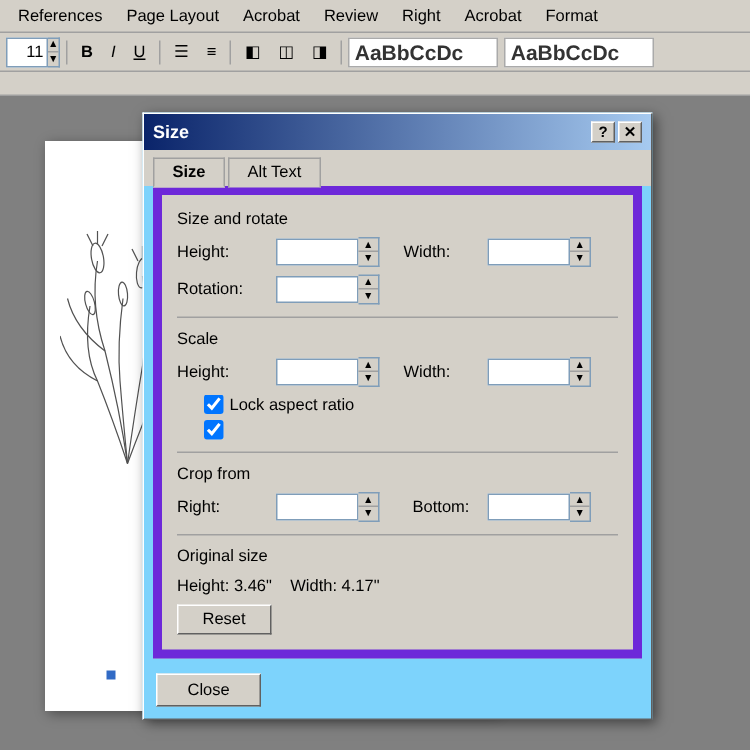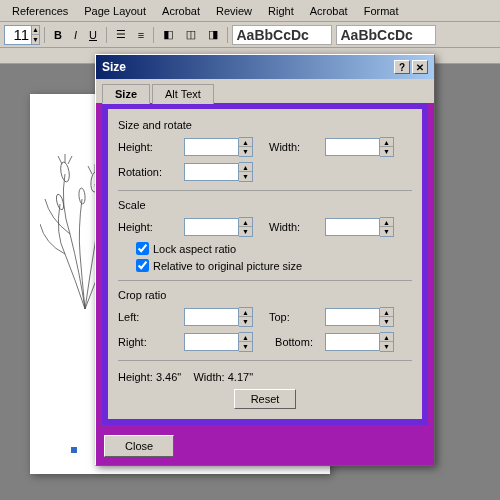--- a/index.html
+++ b/index.html
@@ -76,24 +76,24 @@
       width: 340px;
       min-height: 400px;
       box-shadow: 2px 2px 8px rgba(0,0,0,0.4);
       padding: 20px;
       position: relative;
     }
 
     
     .dialog {
       position: absolute;
-      top: 54px;
+      top: 75px;
       left: 95px;
       width: 340px;
-      background: #a21caf;
+      background: #7dd3fc;
       border: 1px solid #fff;
       border-right-color: #606060;
       border-bottom-color: #606060;
       box-shadow: 2px 2px 8px rgba(0,0,0,0.5);
     }
     .dialog-titlebar {
       background: linear-gradient(to right, #0a246a, #a6caf0);
       color: #fff;
       padding: 4px 6px;
       display: flex;
@@ -232,21 +232,21 @@
     }
 
     .divider-line {
       height: 1px;
       background: #a0a0a0;
       margin: 8px 0;
     }
 
     .reset-row {
       display: flex;
-      justify-content: center;
+      justify-content: flex-start;
       margin-top: 4px;
     }
 
     .reset-btn {
       background: #d4d0c8;
       border: 1px solid #fff;
       border-right-color: #606060;
       border-bottom-color: #606060;
       padding: 3px 16px;
       font-size: 11px;
@@ -293,21 +293,21 @@
   <span class="menubar-item">Acrobat</span>
   <span class="menubar-item">Review</span>
   <span class="menubar-item">Right</span>
   <span class="menubar-item">Acrobat</span>
   <span class="menubar-item">Format</span>
 </div>
 
 <div class="toolbar">
 
   <div class="spinner-input" style="width:36px;">
-    <input type="text" value="11" style="width: 28px; height: 20px; font-size: 15px; border: 1px solid rgb(127, 157, 185);">
+    <input type="text" value="11" style="width: 28px; height: 20px; font-size: 11px; border: 1px solid rgb(127, 157, 185);">
     <div class="spinner-arrows">
       <div class="spinner-arrow">▲</div>
       <div class="spinner-arrow">▼</div>
     </div>
   </div>
   <div class="toolbar-sep"></div>
 
   <button class="toolbar-btn" style="font-weight:bold;">B</button>
   <button class="toolbar-btn" style="font-style:italic;">I</button>
   <button class="toolbar-btn" style="text-decoration:underline;">U</button>
@@ -450,44 +450,25 @@
           <div class="spinner-arrow">▼</div>
         </div>
       </div>
     </div>
     <div class="checkbox-row">
       <input type="checkbox" checked="" style="">
       <span class="checkbox-label">Lock aspect ratio</span>
     </div>
     <div class="checkbox-row">
       <input type="checkbox" checked="" style="">
-      <span class="checkbox-label">Relative to original picture size</span>
     </div>
 
     <div class="divider-line"></div>
 
-    <div class="section-label">Crop ratio</div>
-    <div class="field-row">
-      <span class="field-label">Left:</span>
-      <div class="spinner-input">
-        <input type="text" style="">
-        <div class="spinner-arrows">
-          <div class="spinner-arrow">▲</div>
-          <div class="spinner-arrow">▼</div>
-        </div>
-      </div>
-      <span class="field-label-sm" style="margin-left:10px;">Top:</span>
-      <div class="spinner-input">
-        <input type="text" style="">
-        <div class="spinner-arrows">
-          <div class="spinner-arrow">▲</div>
-          <div class="spinner-arrow">▼</div>
-        </div>
-      </div>
-    </div>
+    <div class="section-label">Crop from</div>
     <div class="field-row">
       <span class="field-label">Right:</span>
       <div class="spinner-input">
         <input type="text" style="">
         <div class="spinner-arrows">
           <div class="spinner-arrow">▲</div>
           <div class="spinner-arrow">▼</div>
         </div>
       </div>
       <span class="field-label-sm" style="margin-left:10px;text-align:center;">Bottom:</span>
@@ -495,20 +476,21 @@
         <input type="text" style="">
         <div class="spinner-arrows">
           <div class="spinner-arrow">▲</div>
           <div class="spinner-arrow">▼</div>
         </div>
       </div>
     </div>
 
     <div class="divider-line"></div>
 
+    <div class="section-label">Original size</div>
     <div class="original-size-text">
       <span>Height:</span>
       <span>3.46"</span>
       &nbsp;&nbsp;
       <span>Width:</span>
       <span>4.17"</span>
     </div>
     <div class="reset-row">
       <button class="reset-btn">Reset</button>
     </div>

